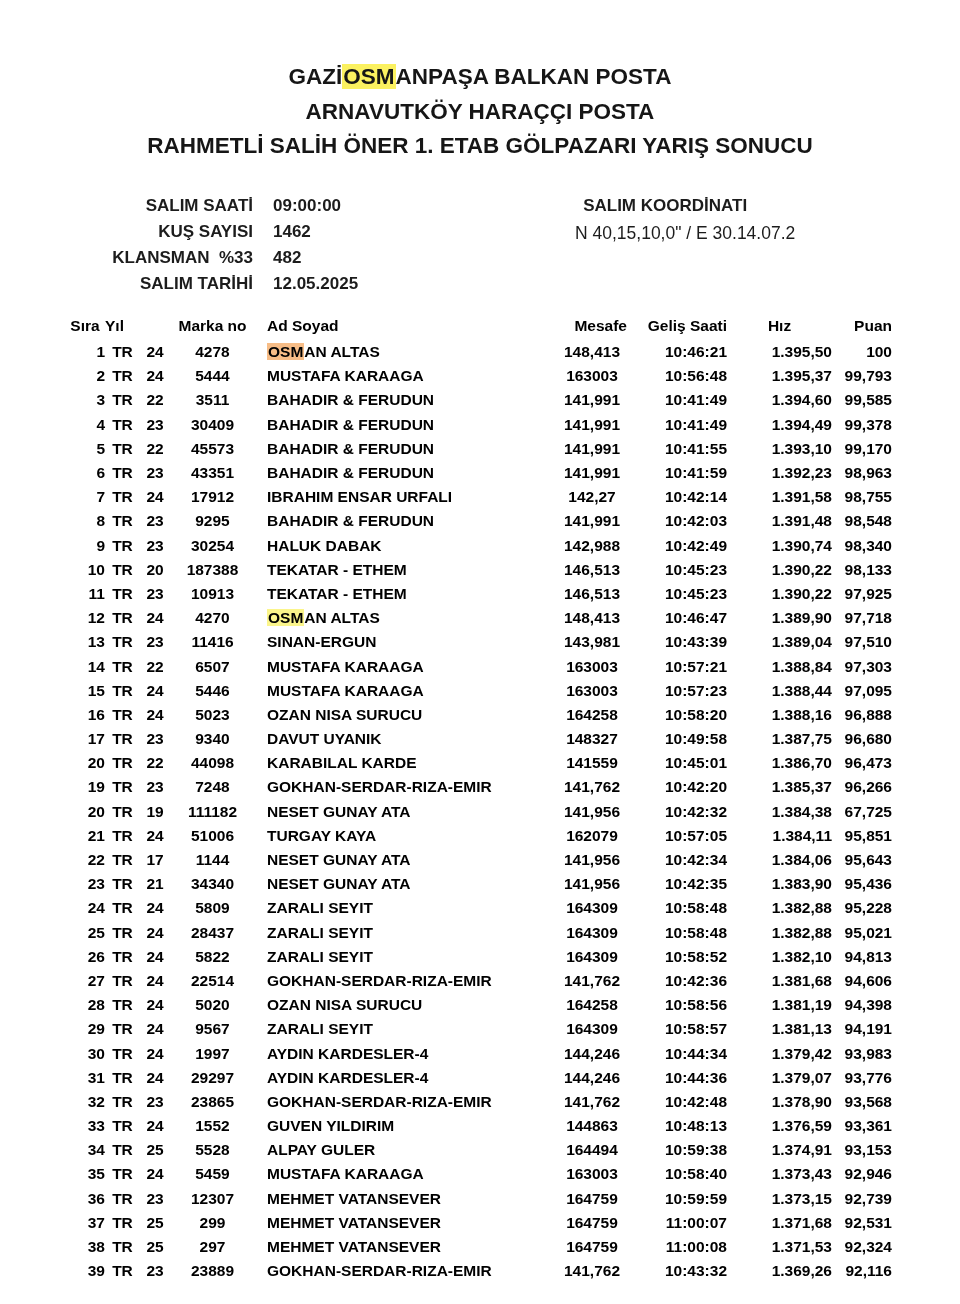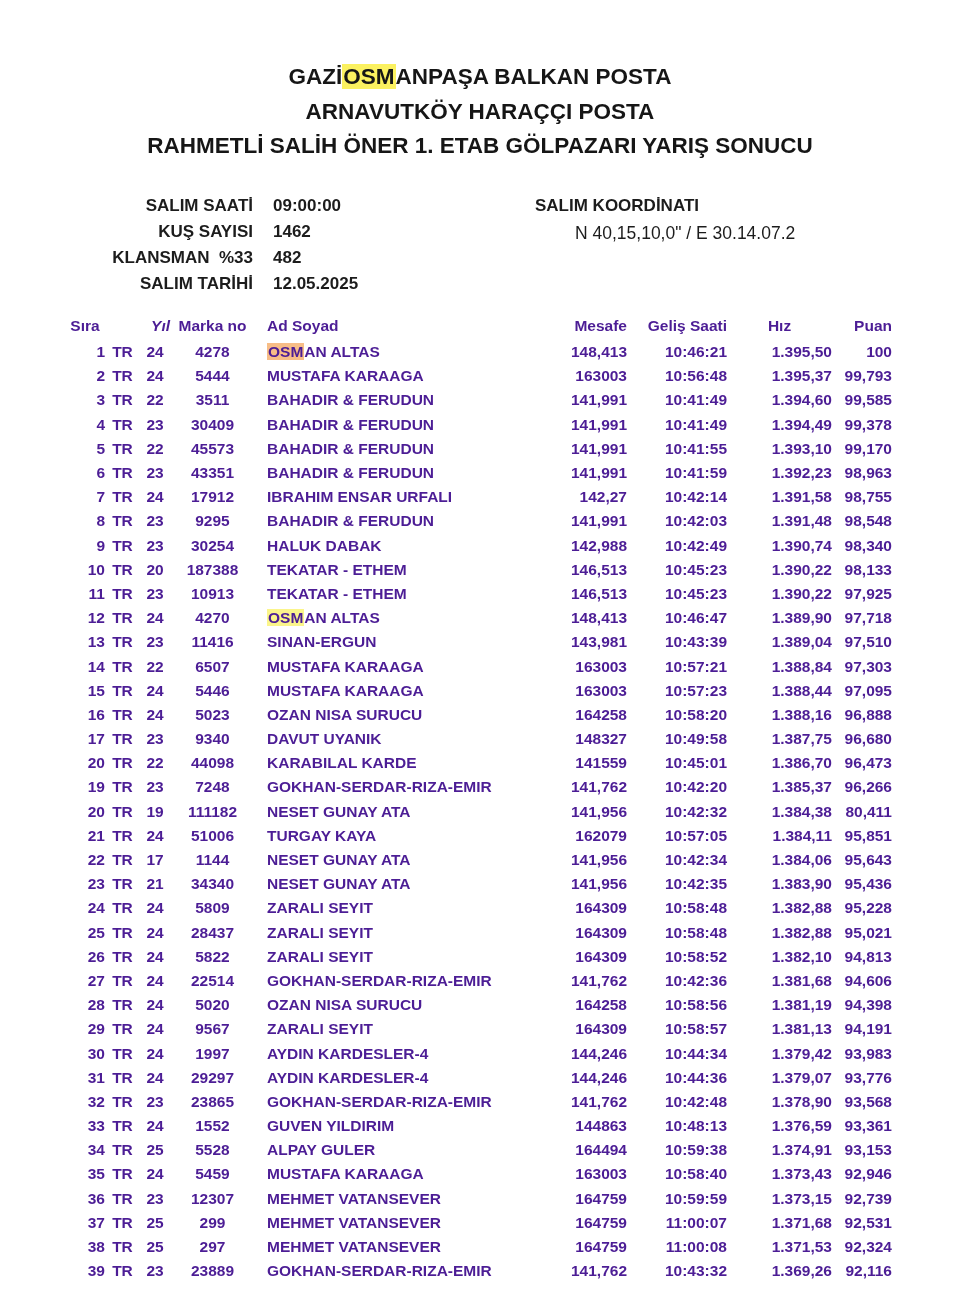--- a/index.html
+++ b/index.html
@@ -16,38 +16,38 @@
   .title-line{font-size:22.5px;line-height:34.5px;color:#161616;letter-spacing:0px;}
   .hl{padding:0 1px;}
 
   
   .info-section{position:absolute;top:193px;left:0;width:100%;font-size:17px;}
   .info-left{position:absolute;left:0;top:0;}
   .info-row{display:flex;height:26px;line-height:26px;}
   .info-label{width:245px;text-align:right;white-space:pre;padding-left:8px;}
   .info-value{margin-left:20px;text-align:left;}
   .info-right{position:absolute;left:535px;top:0;}
-  .info-right-label{height:26px;line-height:26px;}
+  .info-right-label{height:26px;line-height:26px;text-align:center;}
   .info-right-value{margin-left:40px;height:28px;line-height:28px;font-weight:400;font-size:17.5px;}
 
   
-  table.results{position:absolute;top:312px;left:65px;border-collapse:collapse;table-layout:fixed;font-size:15.5px;color:#4c1d95;}
+  table.results{position:absolute;top:312px;left:65px;border-collapse:collapse;table-layout:fixed;font-size:15.5px;color:#000000;}
   table.results th{font-weight:bold;height:28px;vertical-align:middle;padding:0;}
   table.results td{height:24.2px;vertical-align:middle;padding:0;white-space:nowrap;}
   .c1{width:40px;text-align:right;}
   .c2{width:35px;text-align:center;margin-left:27px;}
   .c3{width:30px;text-align:center;}
   .c4{width:85px;text-align:center;}
   .c5{width:290px;text-align:left;padding-left:12px !important;}
-  .c6{width:70px;text-align:right;}
+  .c6{width:70px;text-align:center;}
   .c7{width:100px;text-align:right;}
   .c8{width:105px;text-align:right;margin-top:8px;}
   .c9{width:60px;text-align:right;}
   th.h-sira{text-align:center;}
-  th.h-yil{text-align:right;font-style:italic;}
+  th.h-yil{text-align:left;}
   th.h-marka{text-align:center;}
   th.h-ad{text-align:left;padding-left:12px !important;}
   th.h-mesafe{text-align:right;}
   th.h-gelis{text-align:right;}
   th.h-hiz{text-align:center;}
   th.h-puan{text-align:right;}
 </style>
 </head>
 <body>
 
@@ -309,21 +309,21 @@
         </tr>
         <tr>
           <td class="c1">20</td>
           <td class="c2">TR</td>
           <td class="c3">19</td>
           <td class="c4">111182</td>
           <td class="c5">NESET GUNAY ATA</td>
           <td class="c6">141,956</td>
           <td class="c7">10:42:32</td>
           <td class="c8">1.384,38</td>
-          <td class="c9">80,411</td>
+          <td class="c9">67,725</td>
         </tr>
         <tr>
           <td class="c1">21</td>
           <td class="c2">TR</td>
           <td class="c3">24</td>
           <td class="c4">51006</td>
           <td class="c5">TURGAY KAYA</td>
           <td class="c6">162079</td>
           <td class="c7">10:57:05</td>
           <td class="c8">1.384,11</td>

